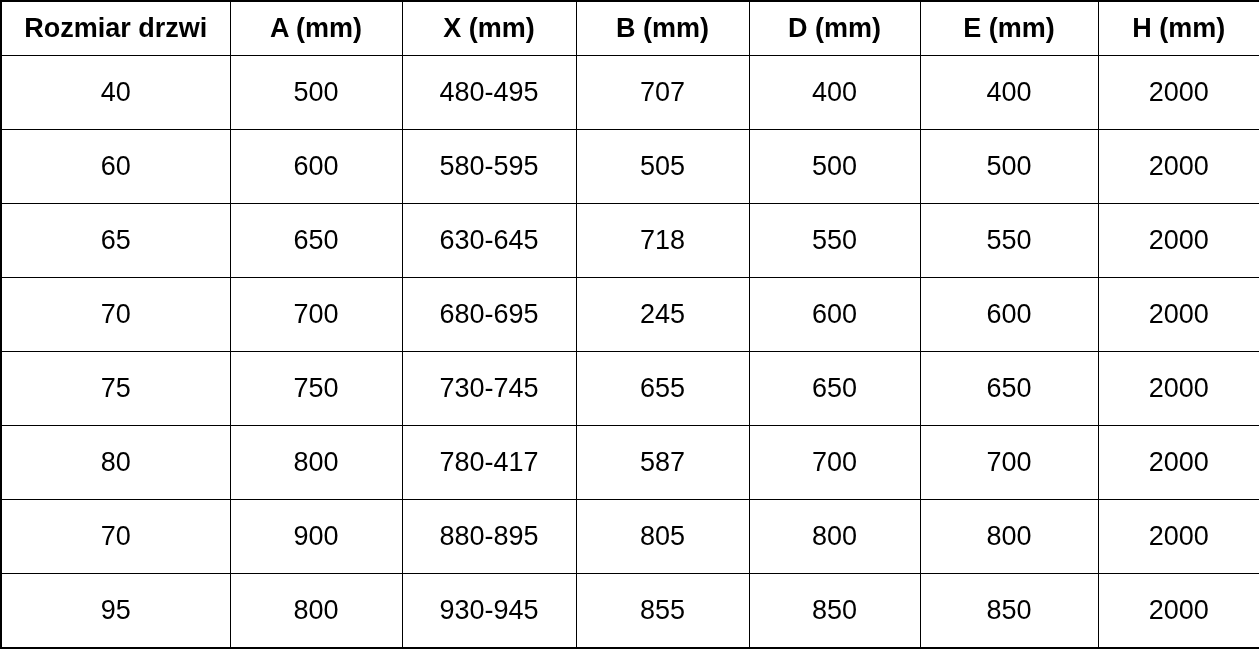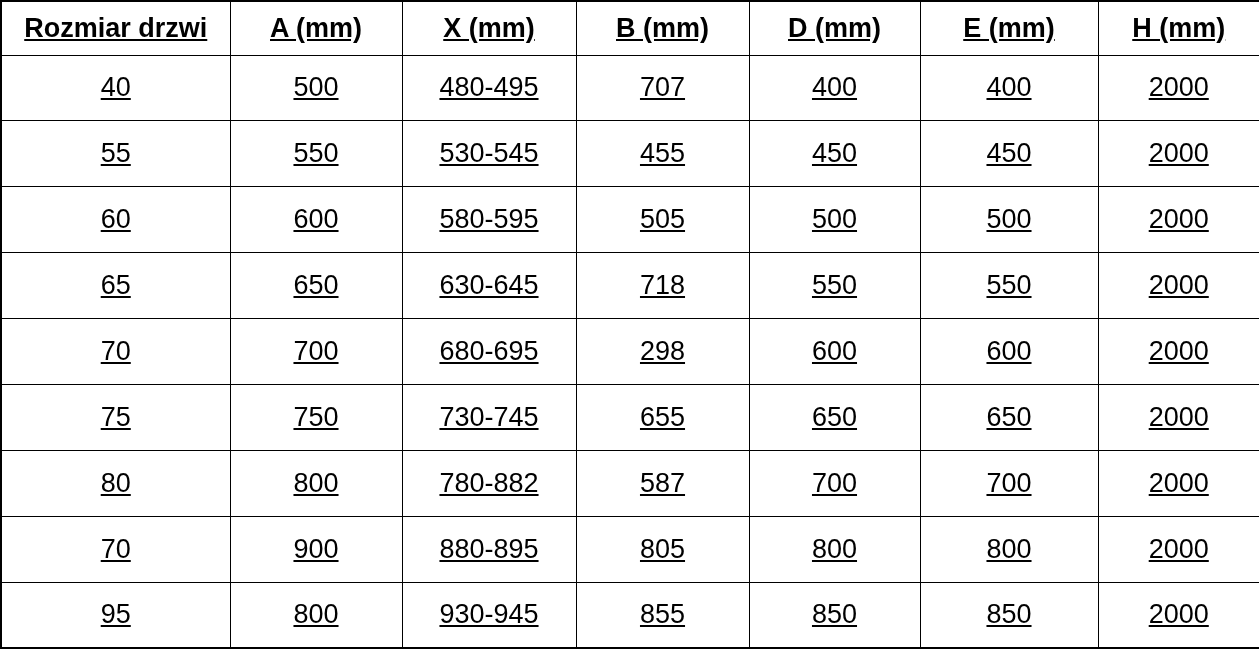--- a/index.html
+++ b/index.html
@@ -4,21 +4,20 @@
 <style>
   html, body {
     margin: 0;
     padding: 0;
     background: #ffffff;
   }
   .table-wrap {
     width: 1259px;
     height: 649px;
     box-sizing: border-box;
-    text-decoration: underline;
   }
   table.size-table {
     border-collapse: collapse;
     table-layout: fixed;
     width: 1259px;
     height: 649px;
     font-family: "Liberation Sans", sans-serif;
     color: #000000;
     background: #ffffff;
     border: 2px solid #000000;
@@ -73,29 +72,20 @@
         <tr>
           <td>40</td>
           <td>500</td>
           <td>480-495</td>
           <td>707</td>
           <td>400</td>
           <td>400</td>
           <td>2000</td>
         </tr>
         <tr>
-          <td>55</td>
-          <td>550</td>
-          <td>530-545</td>
-          <td>455</td>
-          <td>450</td>
-          <td>450</td>
-          <td>2000</td>
-        </tr>
-        <tr>
           <td>60</td>
           <td>600</td>
           <td>580-595</td>
           <td>505</td>
           <td>500</td>
           <td>500</td>
           <td>2000</td>
         </tr>
         <tr>
           <td>65</td>
@@ -103,38 +93,38 @@
           <td>630-645</td>
           <td>718</td>
           <td>550</td>
           <td>550</td>
           <td>2000</td>
         </tr>
         <tr>
           <td>70</td>
           <td>700</td>
           <td>680-695</td>
-          <td>298</td>
+          <td>245</td>
           <td>600</td>
           <td>600</td>
           <td>2000</td>
         </tr>
         <tr>
           <td>75</td>
           <td>750</td>
           <td>730-745</td>
           <td>655</td>
           <td>650</td>
           <td>650</td>
           <td>2000</td>
         </tr>
         <tr>
           <td>80</td>
           <td>800</td>
-          <td>780-882</td>
+          <td>780-417</td>
           <td>587</td>
           <td>700</td>
           <td>700</td>
           <td>2000</td>
         </tr>
         <tr>
           <td>70</td>
           <td>900</td>
           <td>880-895</td>
           <td>805</td>

